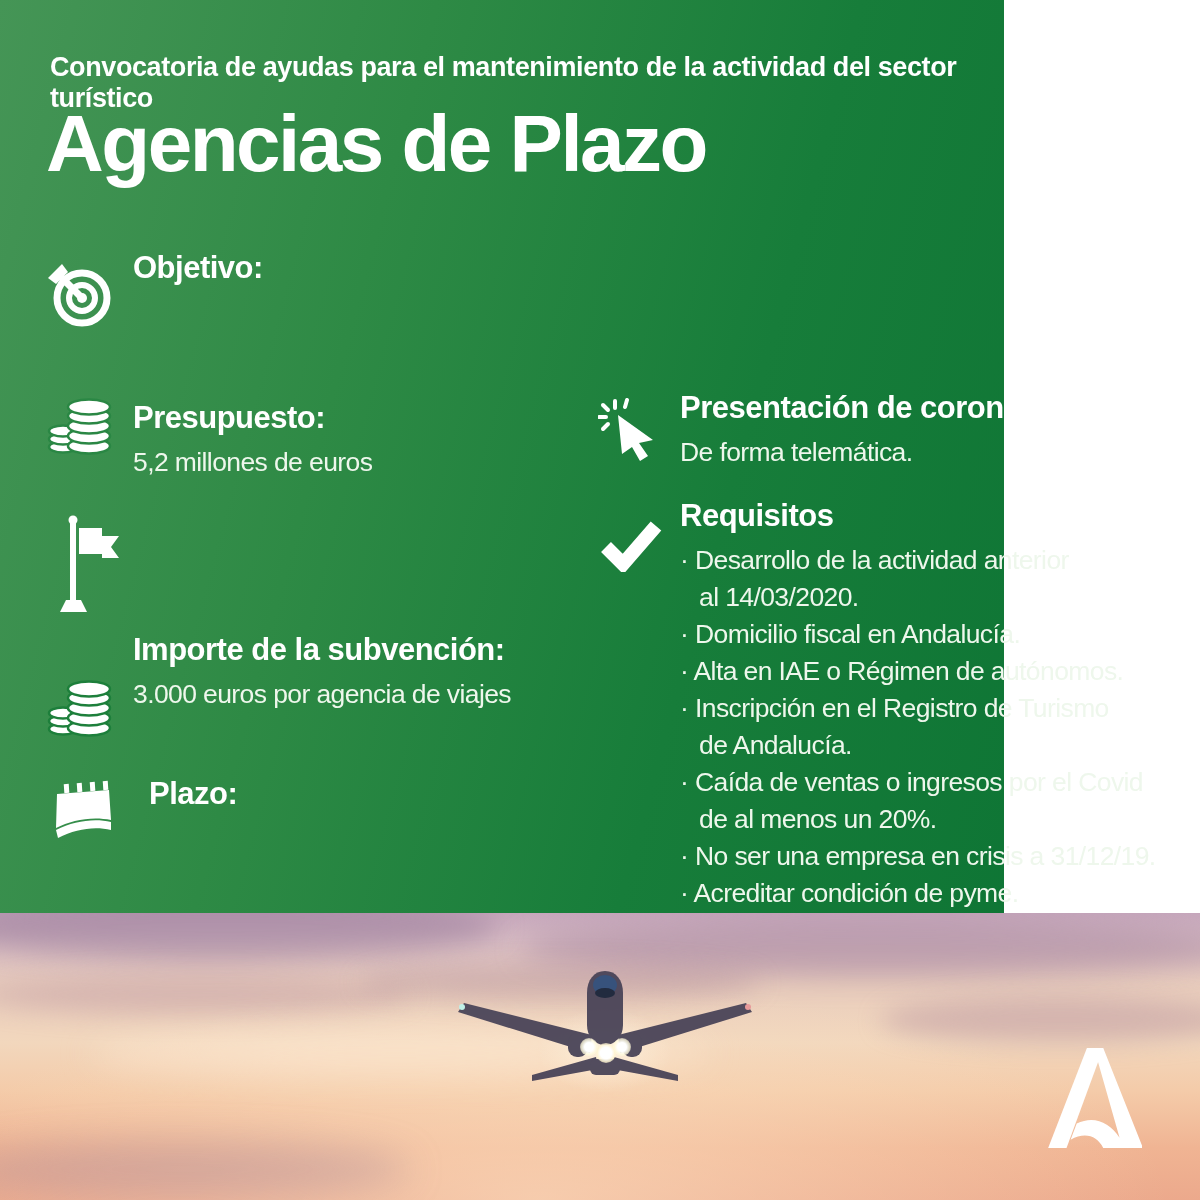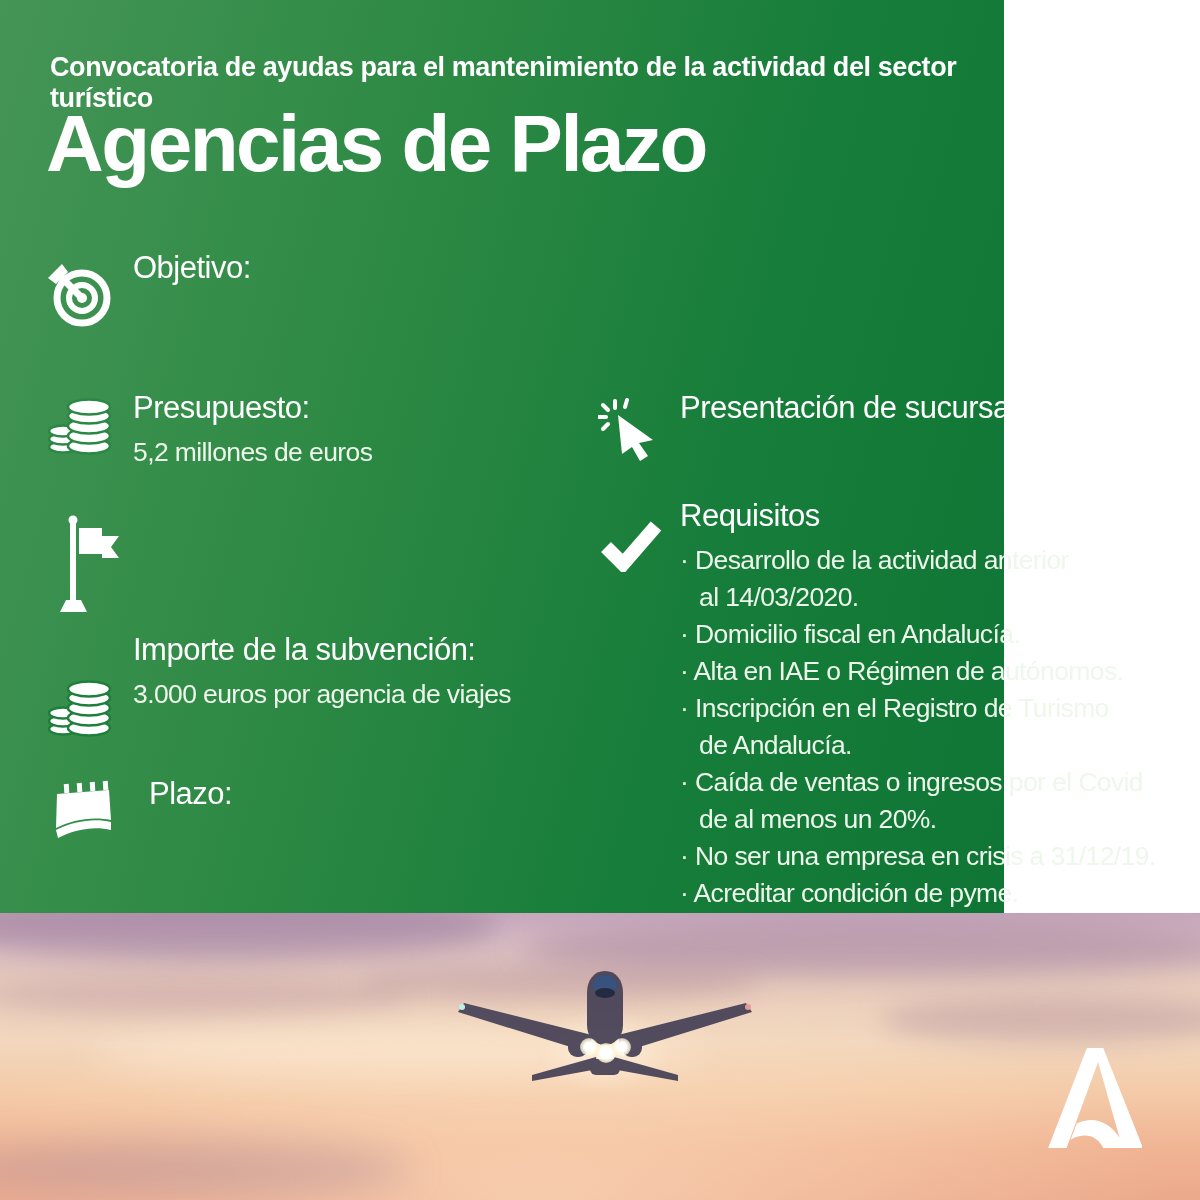--- a/index.html
+++ b/index.html
@@ -13,21 +13,21 @@
   .kicker {
     position:absolute; left:50px; top:52px;
     font-size:27px; font-weight:700; letter-spacing:-0.4px; color:#ffffff;
   }
   .title {
     position:absolute; left:46px; top:98px;
     font-size:80px; font-weight:700; letter-spacing:-2.5px; color:#ffffff;
   }
   .icon { position:absolute; }
   .icon svg { display:block; }
-  .sec-head { font-size:31px; font-weight:400; letter-spacing:-0.5px; color:#ffffff; }
+  .sec-head { font-size:31px; font-weight:700; letter-spacing:-0.5px; color:#ffffff; }
   .sec-body {
     font-size:26.5px; font-weight:400; letter-spacing:-0.6px; color:#eef7ec;
     line-height:37px; white-space:pre-line; margin-top:8px;
   }
   .abs { position:absolute; }
   ul { list-style:none; }
   .dash-list li, .dot-list li {
     font-size:26.5px; font-weight:400; letter-spacing:-0.6px; color:#eef7ec;
     line-height:37px; white-space:pre-line;
     padding-left:19px; text-indent:-19px;
@@ -87,21 +87,21 @@
         <ellipse cx="16" cy="41" rx="14" ry="5.5" fill="#ffffff" stroke="#2a8744" stroke-width="2.5"></ellipse>
         <ellipse cx="16" cy="33" rx="14" ry="5.5" fill="#ffffff" stroke="#2a8744" stroke-width="2.5"></ellipse>
         <ellipse cx="42" cy="48" rx="21" ry="7.5" fill="#ffffff" stroke="#2a8744" stroke-width="2.5"></ellipse>
         <ellipse cx="42" cy="38" rx="21" ry="7.5" fill="#ffffff" stroke="#2a8744" stroke-width="2.5"></ellipse>
         <ellipse cx="42" cy="28" rx="21" ry="7.5" fill="#ffffff" stroke="#2a8744" stroke-width="2.5"></ellipse>
         <ellipse cx="42" cy="18" rx="21" ry="7.5" fill="#ffffff" stroke="#2a8744" stroke-width="2.5"></ellipse>
         <ellipse cx="42" cy="9" rx="21" ry="7.5" fill="#ffffff" stroke="#2a8744" stroke-width="2.5"></ellipse>
       </g>
     </svg>
   </div>
-  <div class="abs" style="left:133px; top:390px; width:460px;">
+  <div class="abs" style="left:133px; top:400px; width:460px;">
     <div class="sec-head">Presupuesto:</div>
     <div class="sec-body">5,2 millones de euros</div>
   </div>
 
   <div class="icon" style="left:58px; top:512px;">
     <svg width="62" height="112" viewBox="0 0 62 112">
       <circle cx="15" cy="8" r="4.5" fill="#ffffff"></circle>
       <rect x="12" y="8" width="6" height="82" fill="#ffffff"></rect>
       <rect x="21" y="16" width="23" height="26" fill="#ffffff"></rect>
       <polygon points="44,24 61,24 53,35 61,46 44,46" fill="#ffffff"></polygon>
@@ -148,21 +148,22 @@
       <g stroke="#ffffff" stroke-width="4" stroke-linecap="round">
         <line x1="17" y1="3" x2="17" y2="10"></line>
         <line x1="5" y1="7" x2="10" y2="12"></line>
         <line x1="1" y1="19" x2="8" y2="19"></line>
         <line x1="5" y1="31" x2="10" y2="26"></line>
         <line x1="29" y1="2" x2="27" y2="9"></line>
       </g>
     </svg>
   </div>
   <div class="abs" style="left:680px; top:390px; width:500px;">
-    <div class="sec-head">Presentación de sucursales:</div>
+    <div class="sec-head">Presentación de coronavirus:</div>
+    <div class="sec-body">De forma telemática.</div>
   </div>
 
   <div class="icon" style="left:600px; top:520px;">
     <svg width="62" height="52" viewBox="0 0 62 52">
       <path d="M6 27 L23 44 L56 6" stroke="#ffffff" stroke-width="14" fill="none"></path>
     </svg>
   </div>
   <div class="abs" style="left:680px; top:498px;">
     <div class="sec-head">Requisitos</div>
     <ul class="dot-list" style="margin-top:8px;">

